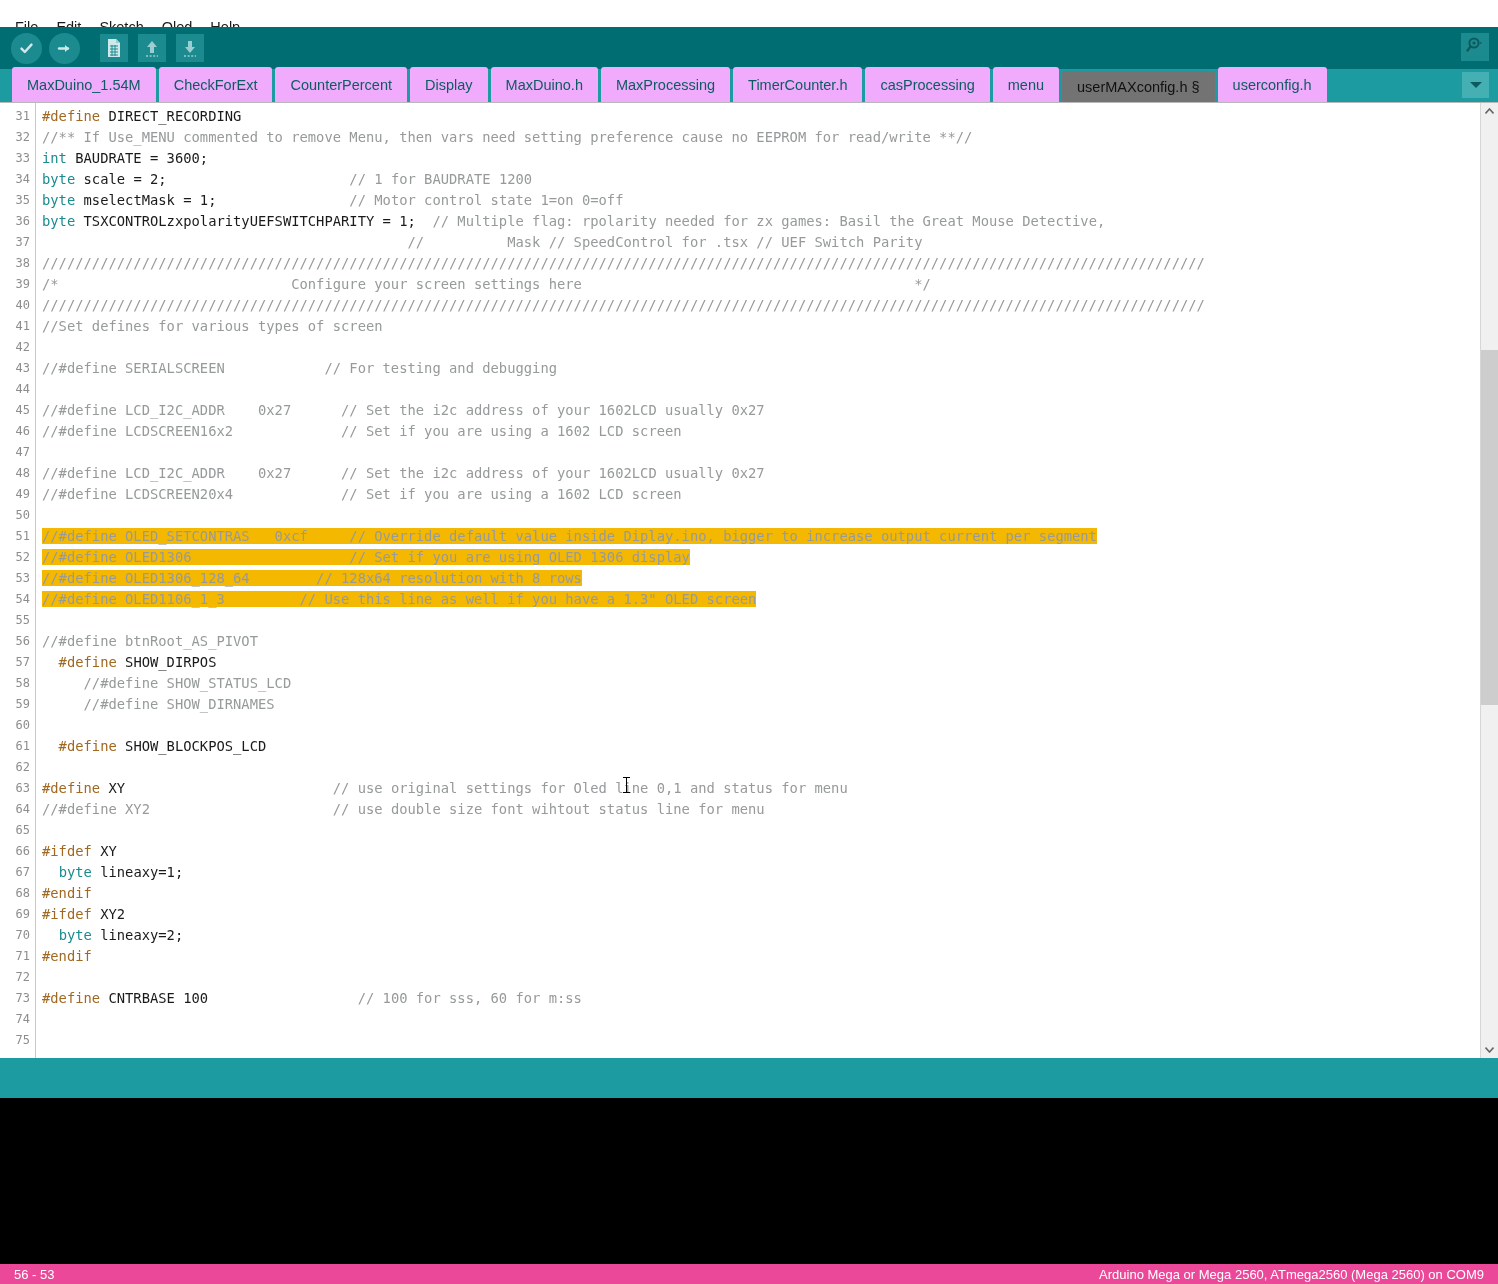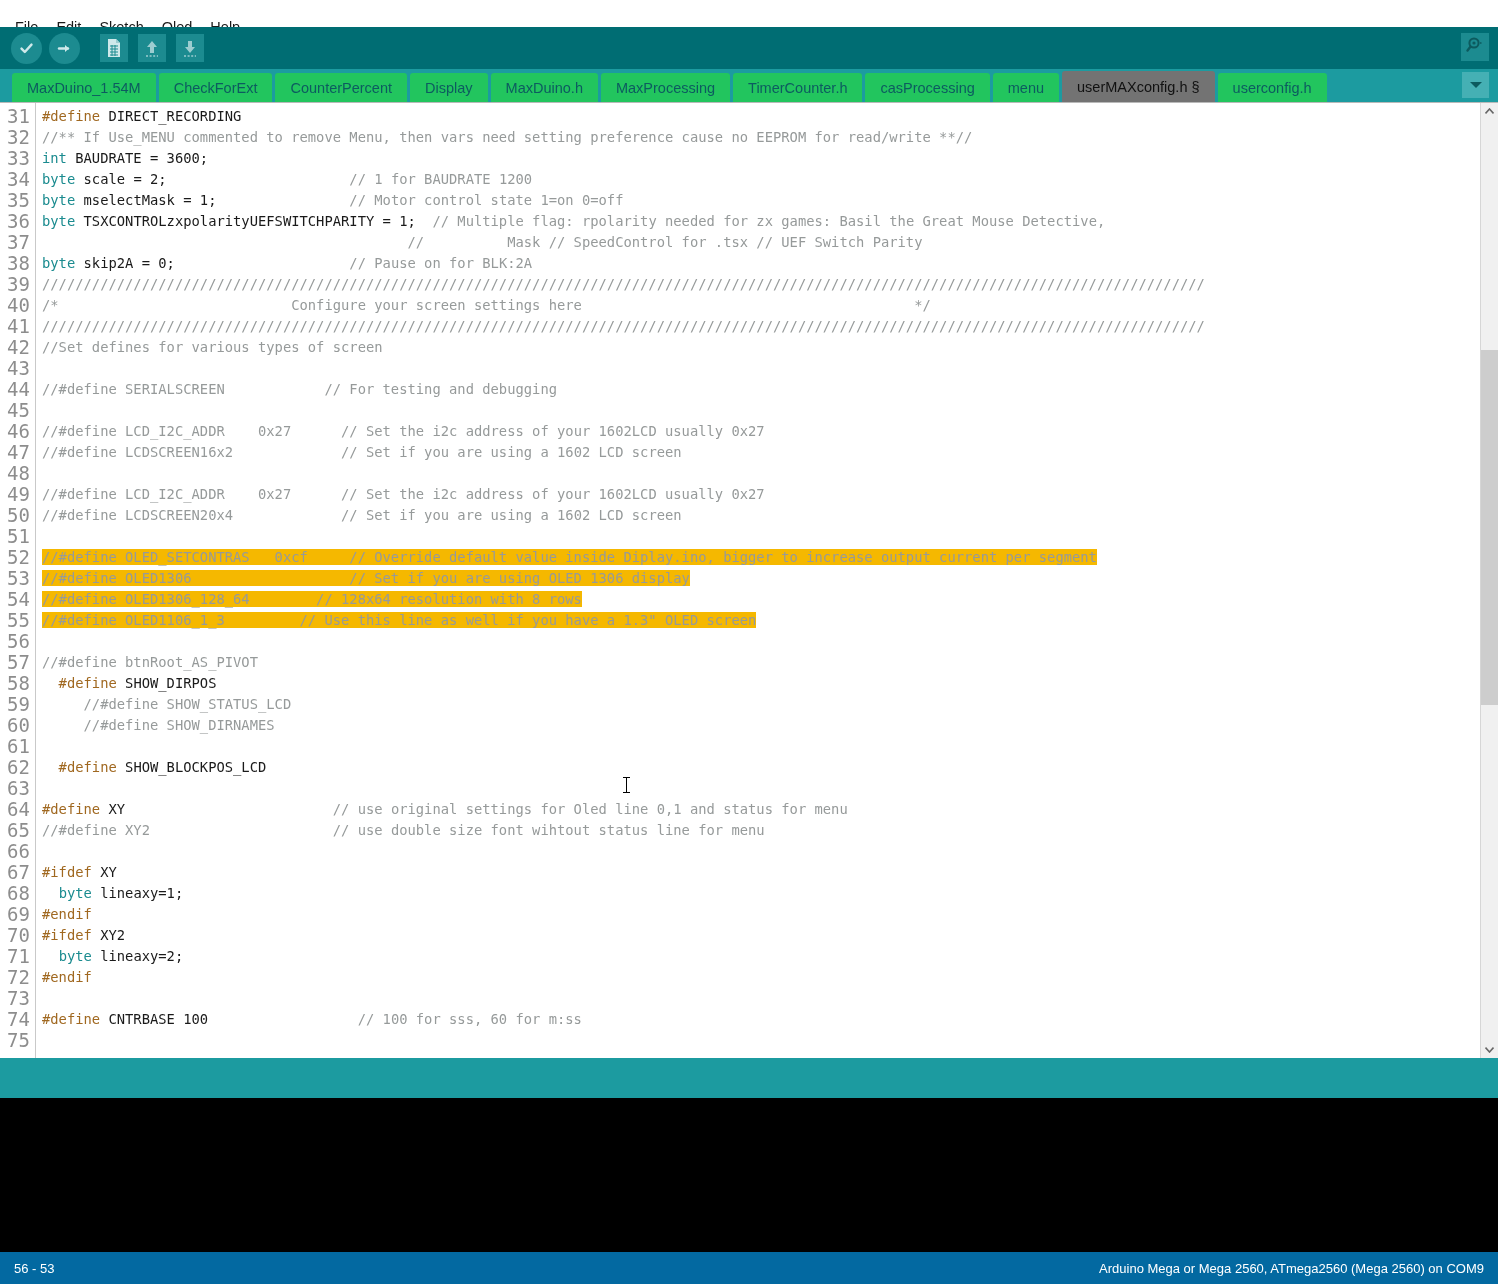--- a/index.html
+++ b/index.html
@@ -78,22 +78,22 @@
   .tabbar {
     height: 33px;
     background: #1c9ba0;
     flex: 0 0 auto;
     display: flex;
     align-items: flex-end;
     position: relative;
     padding-left: 12px;
   }
   .tab {
-    height: 29px;
-    background: #22c55e;
+    height: 35px;
+    background: #f0abfc;
     color: #0d5b60;
     font-size: 14.5px;
     display: flex;
     align-items: center;
     padding: 0 15px;
     margin-right: 3px;
     border-radius: 3px 3px 0 0;
     white-space: nowrap;
     cursor: pointer;
   }
@@ -127,21 +127,21 @@
     background: #ffffff;
     flex: 0 0 auto;
     border-right: 1px solid #c9c9c9;
     padding-top: 3px;
     text-align: right;
     box-sizing: border-box;
     padding-right: 5px;
   }
   .gutter .ln {
     font-family: "DejaVu Sans Mono", monospace;
-    font-size: 19px;
+    font-size: 12px;
     line-height: 21px;
     height: 21px;
     color: #8d8d8d;
   }
   .code {
     flex: 1 1 auto;
     padding-top: 3px;
     padding-left: 6px;
     position: relative;
     overflow: hidden;
@@ -203,23 +203,23 @@
     background: #1c9ba0;
     flex: 0 0 auto;
   }
   .console-body {
     flex: 1 1 auto;
     background: #000000;
   }
 
   
   .statusbar {
-    height: 32px;
-    flex: 0 0 auto;
-    background: #0369a1;
+    height: 20px;
+    flex: 0 0 auto;
+    background: #ec4899;
     display: flex;
     align-items: center;
     justify-content: space-between;
     padding: 0 14px;
     color: #ffffff;
     font-size: 13px;
   }
   .sb-left  { white-space: nowrap; }
   .sb-right { white-space: nowrap; }
 </style>
@@ -367,21 +367,20 @@
         <div class="ln">75</div>
       </div>
     <div class="code" id="code">
       <div class="cl"><span class="tok-pre">#define </span><span class="tok-plain">DIRECT_RECORDING</span></div>
         <div class="cl"><span class="tok-com">//** If Use_MENU commented to remove Menu, then vars need setting preference cause no EEPROM for read/write **//</span></div>
         <div class="cl"><span class="tok-type">int</span><span class="tok-plain"> BAUDRATE = 3600;</span></div>
         <div class="cl"><span class="tok-type">byte</span><span class="tok-plain"> scale = 2;                      </span><span class="tok-com">// 1 for BAUDRATE 1200</span></div>
         <div class="cl"><span class="tok-type">byte</span><span class="tok-plain"> mselectMask = 1;                </span><span class="tok-com">// Motor control state 1=on 0=off</span></div>
         <div class="cl"><span class="tok-type">byte</span><span class="tok-plain"> TSXCONTROLzxpolarityUEFSWITCHPARITY = 1;  </span><span class="tok-com">// Multiple flag: rpolarity needed for zx games: Basil the Great Mouse Detective,</span></div>
         <div class="cl"><span class="tok-plain">                                            </span><span class="tok-com">//          Mask // SpeedControl for .tsx // UEF Switch Parity</span></div>
-        <div class="cl"><span class="tok-type">byte</span><span class="tok-plain"> skip2A = 0;                     </span><span class="tok-com">// Pause on for BLK:2A</span></div>
         <div class="cl"><span class="tok-com">////////////////////////////////////////////////////////////////////////////////////////////////////////////////////////////////////////////</span></div>
         <div class="cl"><span class="tok-com">/*                            Configure your screen settings here                                        */</span></div>
         <div class="cl"><span class="tok-com">////////////////////////////////////////////////////////////////////////////////////////////////////////////////////////////////////////////</span></div>
         <div class="cl"><span class="tok-com">//Set defines for various types of screen</span></div>
         <div class="cl">&nbsp;</div>
         <div class="cl"><span class="tok-com">//#define SERIALSCREEN            </span><span class="tok-com">// For testing and debugging</span></div>
         <div class="cl">&nbsp;</div>
         <div class="cl"><span class="tok-com">//#define LCD_I2C_ADDR    0x27      </span><span class="tok-com">// Set the i2c address of your 1602LCD usually 0x27</span></div>
         <div class="cl"><span class="tok-com">//#define LCDSCREEN16x2             </span><span class="tok-com">// Set if you are using a 1602 LCD screen</span></div>
         <div class="cl">&nbsp;</div>

